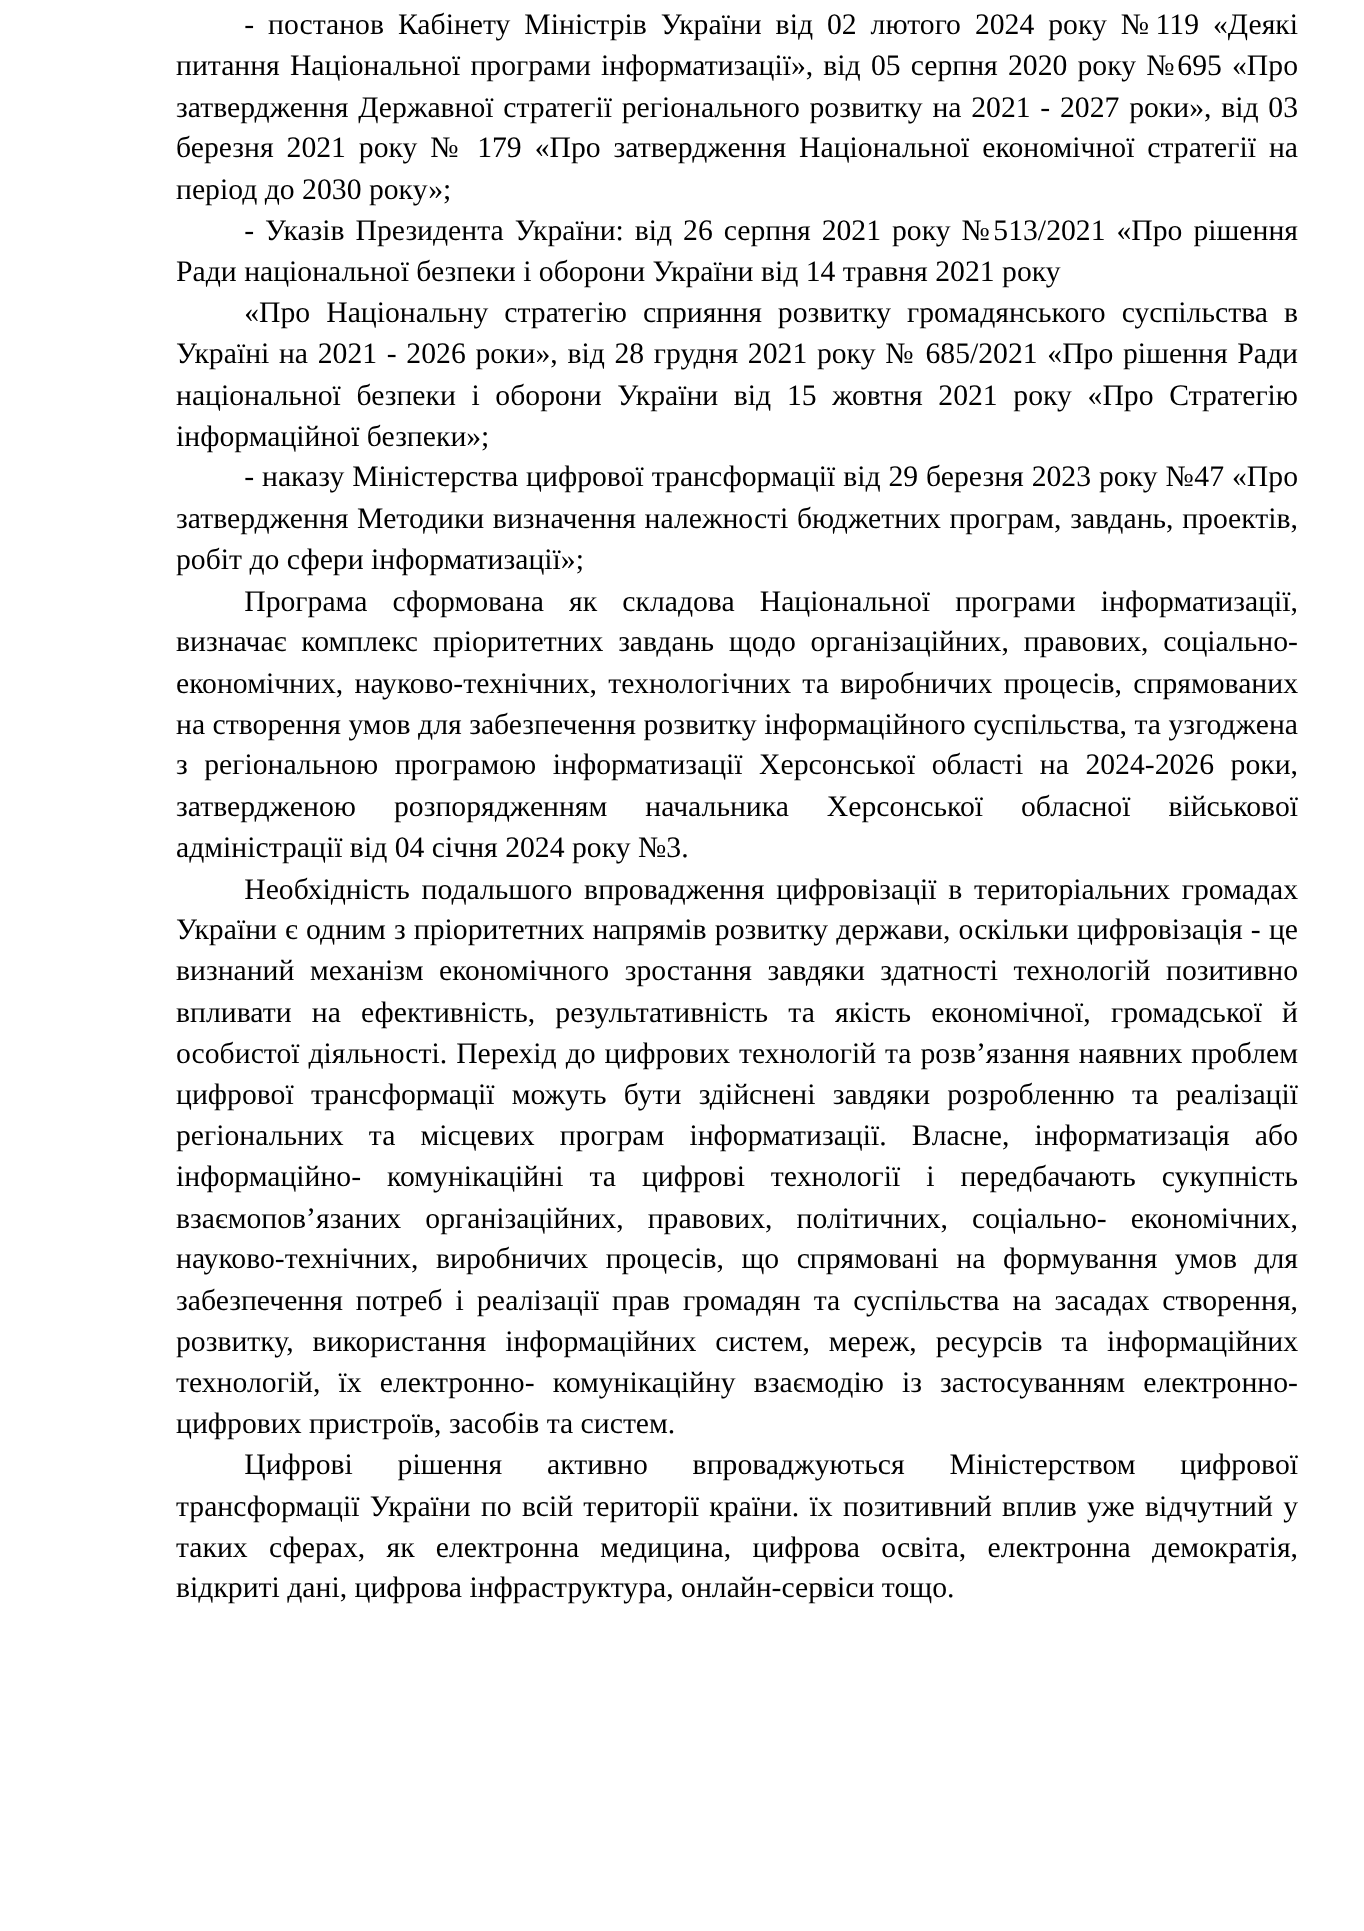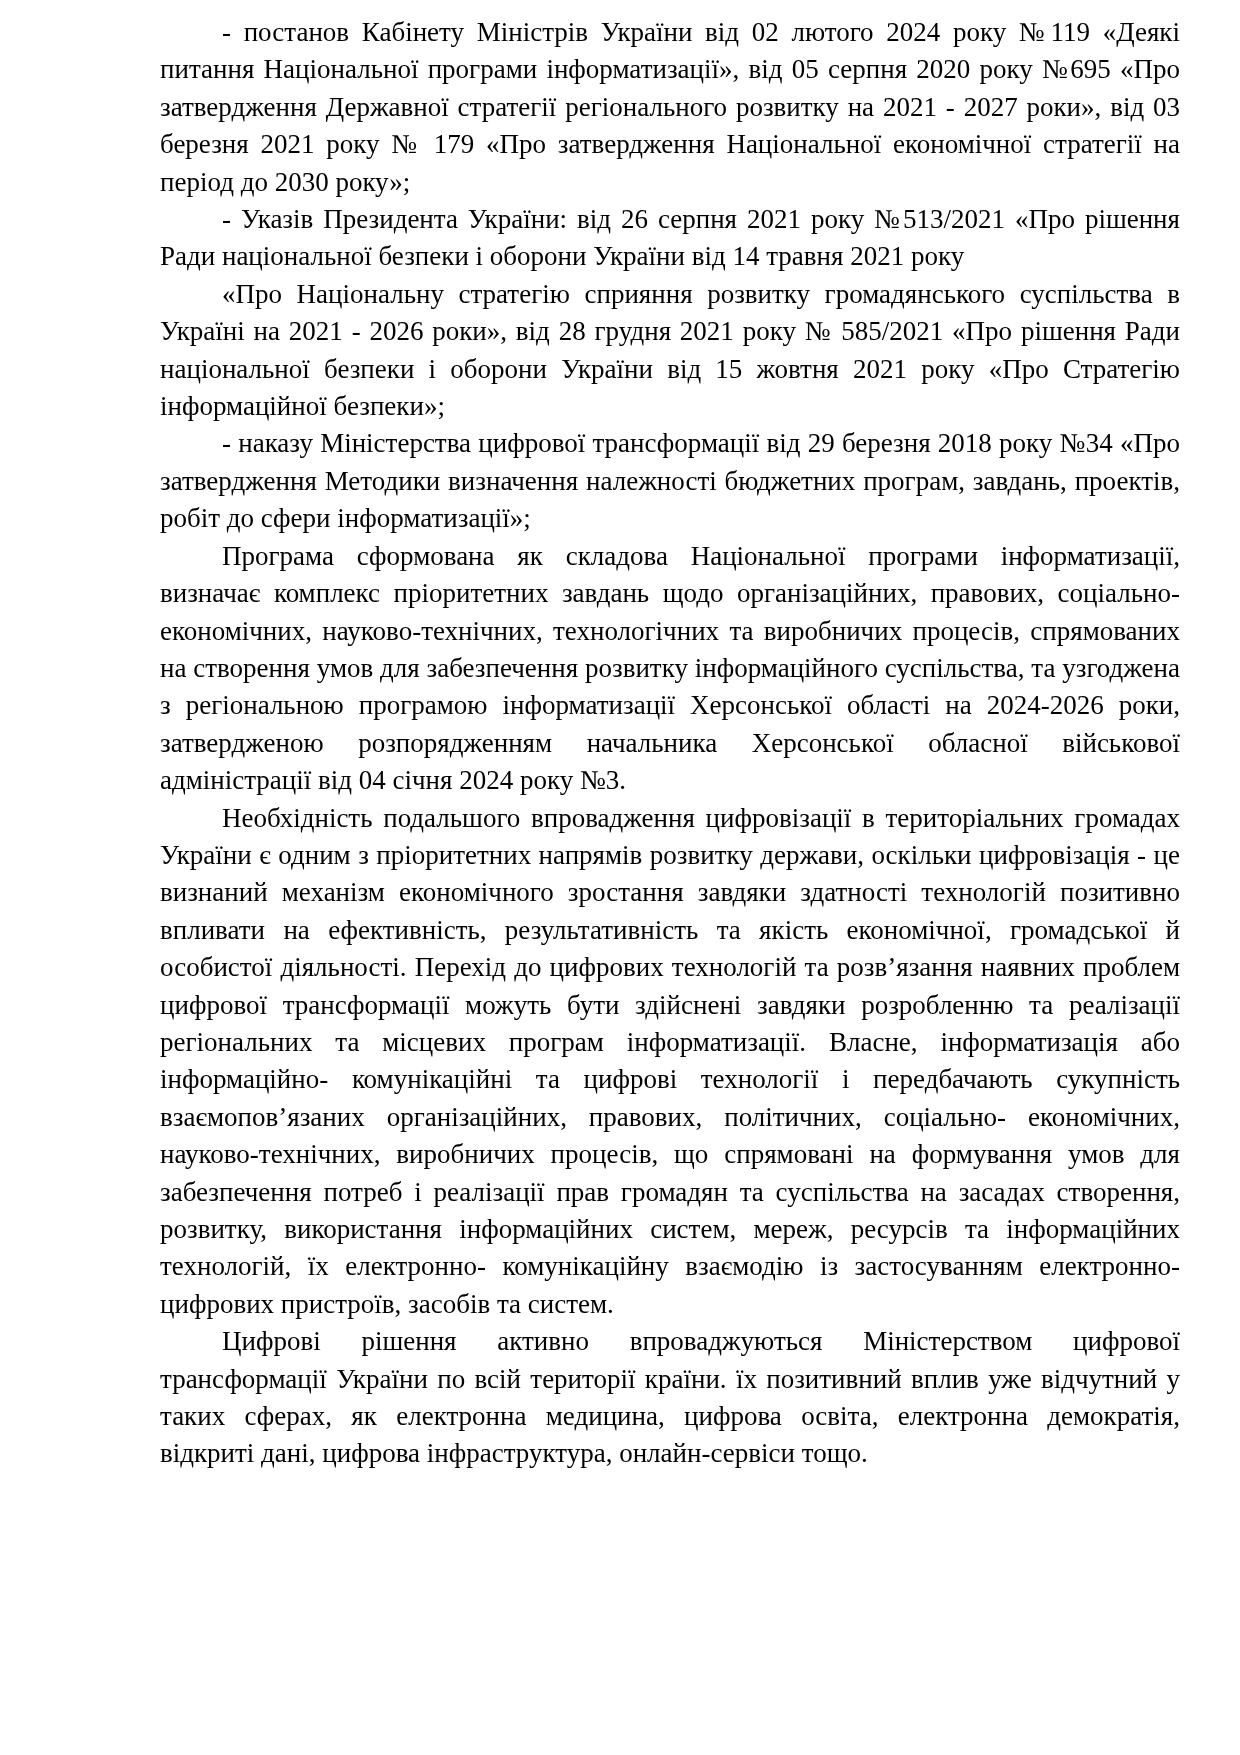--- a/index.html
+++ b/index.html
@@ -10,21 +10,21 @@
   body {
     width: 1240px;
     height: 1755px;
     overflow: hidden;
   }
   .page {
     box-sizing: border-box;
     width: 1240px;
     height: 1755px;
     background: #ffffff;
-    padding: 14px 60px 0 160px;
+    padding: 4px 60px 0 160px;
     overflow: hidden;
   }
   .text-block {
     font-family: "Liberation Serif", "DejaVu Serif", serif;
     font-size: 27px;
     line-height: 37.4px;
     color: #000000;
     text-align: justify;
   }
   .text-block p {
@@ -38,19 +38,19 @@
     text-align-last: justify;
   }
 </style>
 </head>
 <body>
 
 <div class="page">
   <div class="text-block">
       <p class="indent">- постанов Кабінету Міністрів України від 02 лютого 2024 року №119 «Деякі питання Національної програми інформатизації», від 05 серпня 2020 року №695 «Про затвердження Державної стратегії регіонального розвитку на 2021 - 2027 роки», від 03 березня 2021 року № 179 «Про затвердження Національної економічної стратегії на період до 2030 року»;</p>
       <p class="indent">- Указів Президента України: від 26 серпня 2021 року №513/2021 «Про рішення Ради національної безпеки і оборони України від 14 травня 2021 року</p>
-      <p class="indent">«Про Національну стратегію сприяння розвитку громадянського суспільства в Україні на 2021 - 2026 роки», від 28 грудня 2021 року № 585/2021 «Про рішення Ради національної безпеки і оборони України від 15 жовтня 2021 року «Про Стратегію інформаційної безпеки»;</p>
-      <p class="indent">- наказу Міністерства цифрової трансформації від 29 березня 2018 року №34 «Про затвердження Методики визначення належності бюджетних програм, завдань, проектів, робіт до сфери інформатизації»;</p>
+      <p class="indent">«Про Національну стратегію сприяння розвитку громадянського суспільства в Україні на 2021 - 2026 роки», від 28 грудня 2021 року № 685/2021 «Про рішення Ради національної безпеки і оборони України від 15 жовтня 2021 року «Про Стратегію інформаційної безпеки»;</p>
+      <p class="indent">- наказу Міністерства цифрової трансформації від 29 березня 2023 року №47 «Про затвердження Методики визначення належності бюджетних програм, завдань, проектів, робіт до сфери інформатизації»;</p>
       <p class="indent">Програма сформована як складова Національної програми інформатизації, визначає комплекс пріоритетних завдань щодо організаційних, правових, соціально-економічних, науково-технічних, технологічних та виробничих процесів, спрямованих на створення умов для забезпечення розвитку інформаційного суспільства, та узгоджена з регіональною програмою інформатизації Херсонської області на 2024-2026 роки, затвердженою розпорядженням начальника Херсонської обласної військової адміністрації від 04 січня 2024 року №3.</p>
       <p class="indent">Необхідність подальшого впровадження цифровізації в територіальних громадах України є одним з пріоритетних напрямів розвитку держави, оскільки цифровізація - це визнаний механізм економічного зростання завдяки здатності технологій позитивно впливати на ефективність, результативність та якість економічної, громадської й особистої діяльності. Перехід до цифрових технологій та розв’язання наявних проблем цифрової трансформації можуть бути здійснені завдяки розробленню та реалізації регіональних та місцевих програм інформатизації. Власне, інформатизація або інформаційно- комунікаційні та цифрові технології і передбачають сукупність взаємопов’язаних організаційних, правових, політичних, соціально- економічних, науково-технічних, виробничих процесів, що спрямовані на формування умов для забезпечення потреб і реалізації прав громадян та суспільства на засадах створення, розвитку, використання інформаційних систем, мереж, ресурсів та інформаційних технологій, їх електронно- комунікаційну взаємодію із застосуванням електронно-цифрових пристроїв, засобів та систем.</p>
       <p class="indent">Цифрові рішення активно впроваджуються Міністерством цифрової трансформації України по всій території країни. їх позитивний вплив уже відчутний у таких сферах, як електронна медицина, цифрова освіта, електронна демократія, відкриті дані, цифрова інфраструктура, онлайн-сервіси тощо.</p>
     </div>
 </div>
 
 </body></html>

